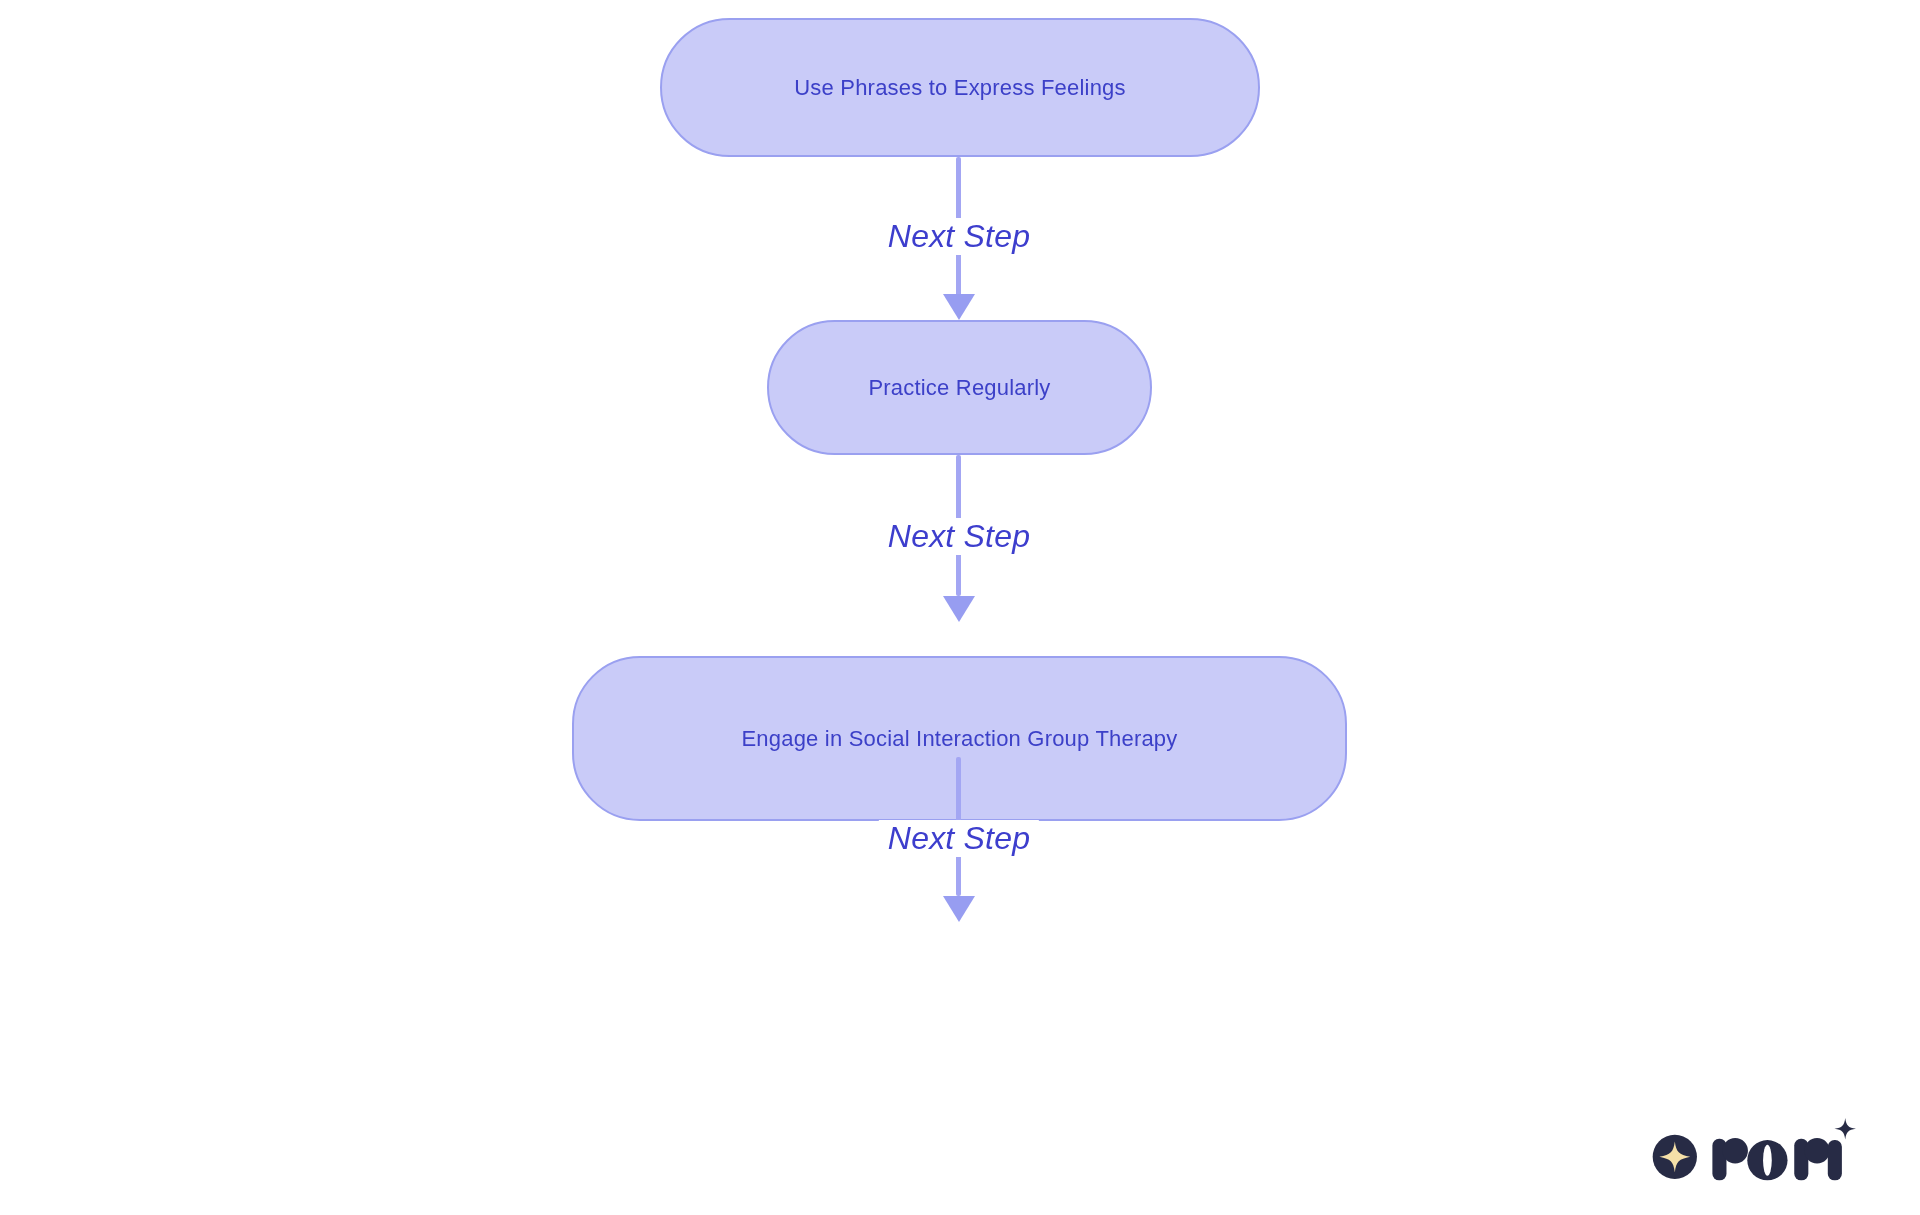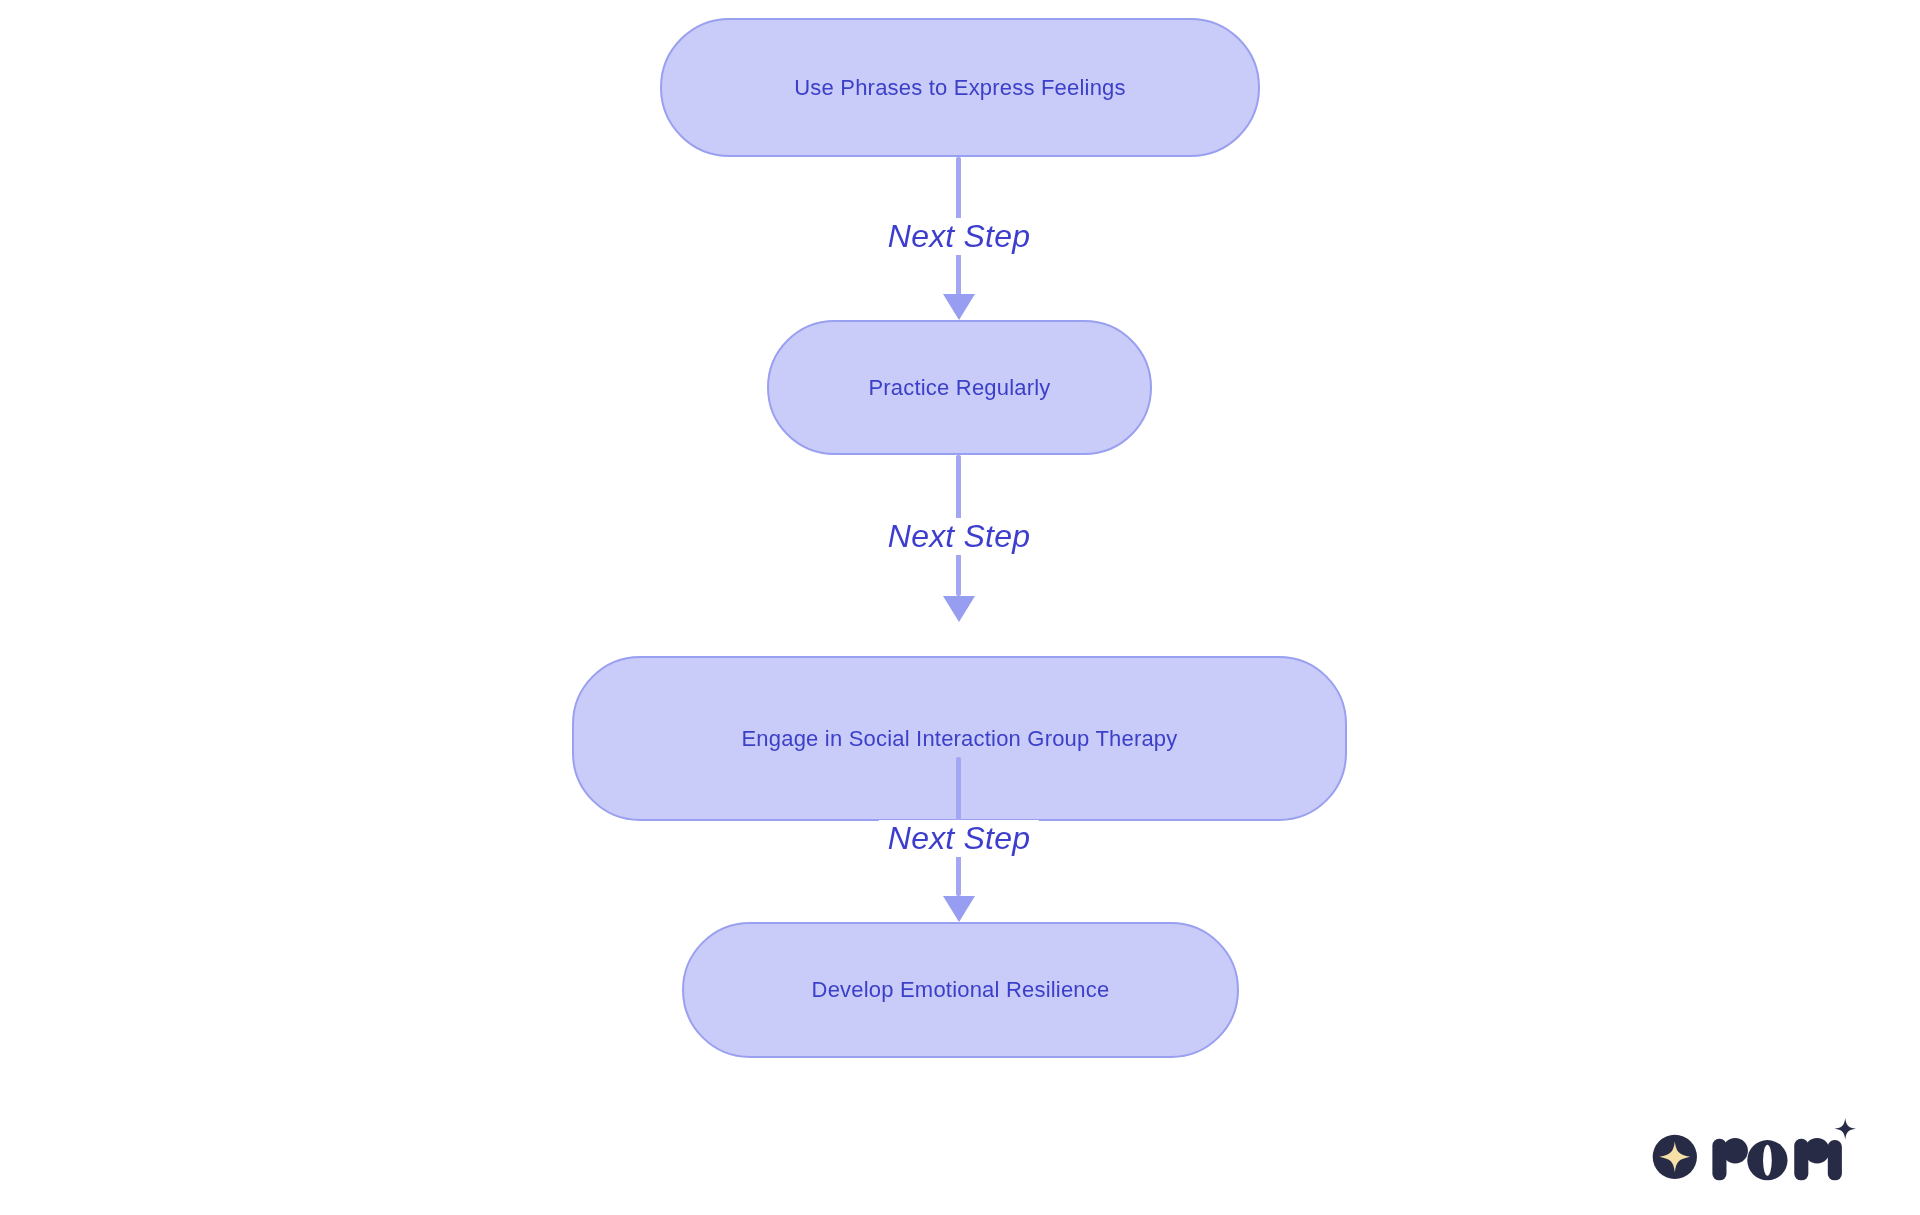--- a/index.html
+++ b/index.html
@@ -82,23 +82,20 @@
   <span class="edge-label t2">Next Step</span>
 
   <div class="node n3">
     <span>Engage in Social Interaction Group Therapy</span>
   </div>
 
   <div class="edge-line l3"></div>
   <div class="edge-arrow a3"></div>
   <span class="edge-label t3">Next Step</span>
 
-  <div class="node n4">
-    <span>Develop Emotional Resilience</span>
-  </div>
 
   <svg class="logo" viewBox="0 0 310 105" aria-hidden="true">
     <g>
       <circle cx="34" cy="62" r="33" fill="#272b45"></circle>
       <path d="M34,39 C36.2,55 40,58.5 57,62 C40,65.5 36.2,69 34,85 C31.8,69 28,65.5 11,62 C28,58.5 31.8,55 34,39 Z" fill="#f5e0a8"></path>
     </g>
     <g fill="#272b45">
 
       <rect x="90" y="35" width="21" height="62" rx="10"></rect>
       <circle cx="124" cy="53" r="19"></circle>

